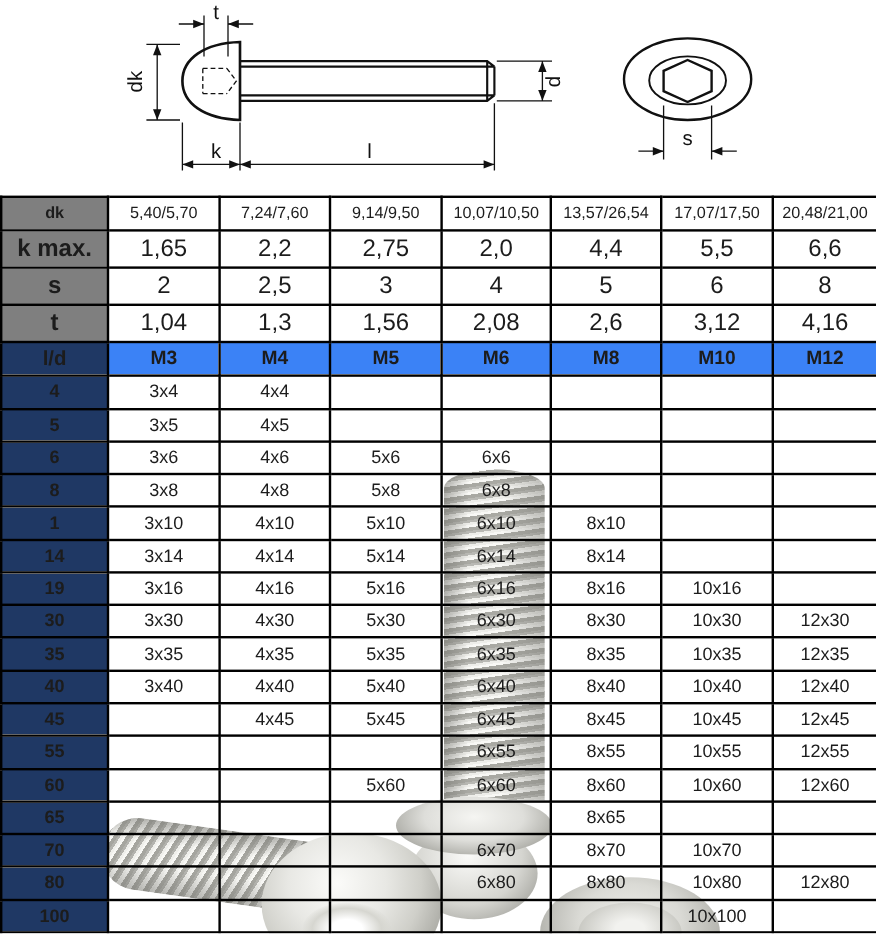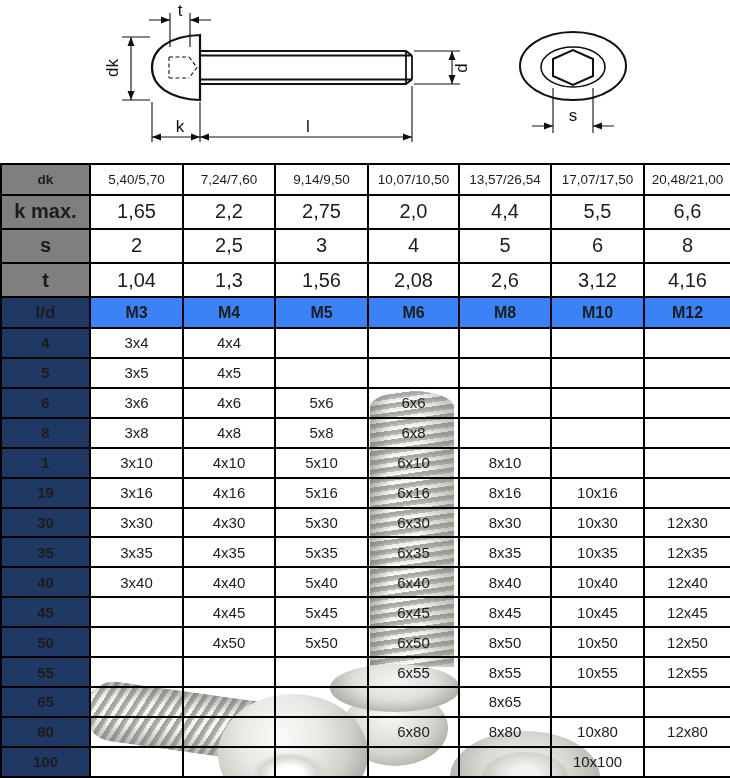--- a/index.html
+++ b/index.html
@@ -241,20 +241,30 @@
           <td class="lbl navy">1</td>
           <td class="val">3x10</td>
           <td class="val">4x10</td>
           <td class="val">5x10</td>
           <td class="val">6x10</td>
           <td class="val">8x10</td>
           <td class="val"></td>
           <td class="val"></td>
         </tr>
         <tr class="r-len">
+          <td class="lbl navy">14</td>
+          <td class="val">3x14</td>
+          <td class="val">4x14</td>
+          <td class="val">5x14</td>
+          <td class="val">6x14</td>
+          <td class="val">8x14</td>
+          <td class="val"></td>
+          <td class="val"></td>
+        </tr>
+        <tr class="r-len">
           <td class="lbl navy">19</td>
           <td class="val">3x16</td>
           <td class="val">4x16</td>
           <td class="val">5x16</td>
           <td class="val">6x16</td>
           <td class="val">8x16</td>
           <td class="val">10x16</td>
           <td class="val"></td>
         </tr>
         <tr class="r-len">
@@ -291,47 +301,57 @@
           <td class="lbl navy">45</td>
           <td class="val"></td>
           <td class="val">4x45</td>
           <td class="val">5x45</td>
           <td class="val">6x45</td>
           <td class="val">8x45</td>
           <td class="val">10x45</td>
           <td class="val">12x45</td>
         </tr>
         <tr class="r-len">
-          <td class="lbl navy">50</td>
-          <td class="val"></td>
-          <td class="val">4x50</td>
-          <td class="val">5x50</td>
-          <td class="val">6x50</td>
-          <td class="val">8x50</td>
-          <td class="val">10x50</td>
-          <td class="val">12x50</td>
-        </tr>
-        <tr class="r-len">
           <td class="lbl navy">55</td>
           <td class="val"></td>
           <td class="val"></td>
           <td class="val"></td>
           <td class="val">6x55</td>
           <td class="val">8x55</td>
           <td class="val">10x55</td>
           <td class="val">12x55</td>
         </tr>
         <tr class="r-len">
+          <td class="lbl navy">60</td>
+          <td class="val"></td>
+          <td class="val"></td>
+          <td class="val">5x60</td>
+          <td class="val">6x60</td>
+          <td class="val">8x60</td>
+          <td class="val">10x60</td>
+          <td class="val">12x60</td>
+        </tr>
+        <tr class="r-len">
           <td class="lbl navy">65</td>
           <td class="val"></td>
           <td class="val"></td>
           <td class="val"></td>
           <td class="val"></td>
           <td class="val">8x65</td>
           <td class="val"></td>
+          <td class="val"></td>
+        </tr>
+        <tr class="r-len">
+          <td class="lbl navy">70</td>
+          <td class="val"></td>
+          <td class="val"></td>
+          <td class="val"></td>
+          <td class="val">6x70</td>
+          <td class="val">8x70</td>
+          <td class="val">10x70</td>
           <td class="val"></td>
         </tr>
         <tr class="r-len">
           <td class="lbl navy">80</td>
           <td class="val"></td>
           <td class="val"></td>
           <td class="val"></td>
           <td class="val">6x80</td>
           <td class="val">8x80</td>
           <td class="val">10x80</td>

